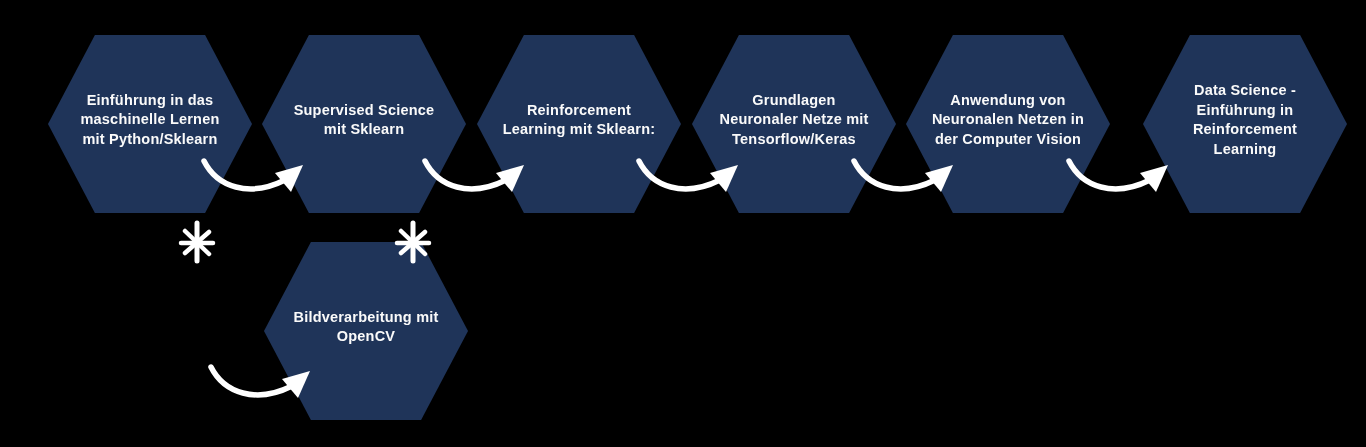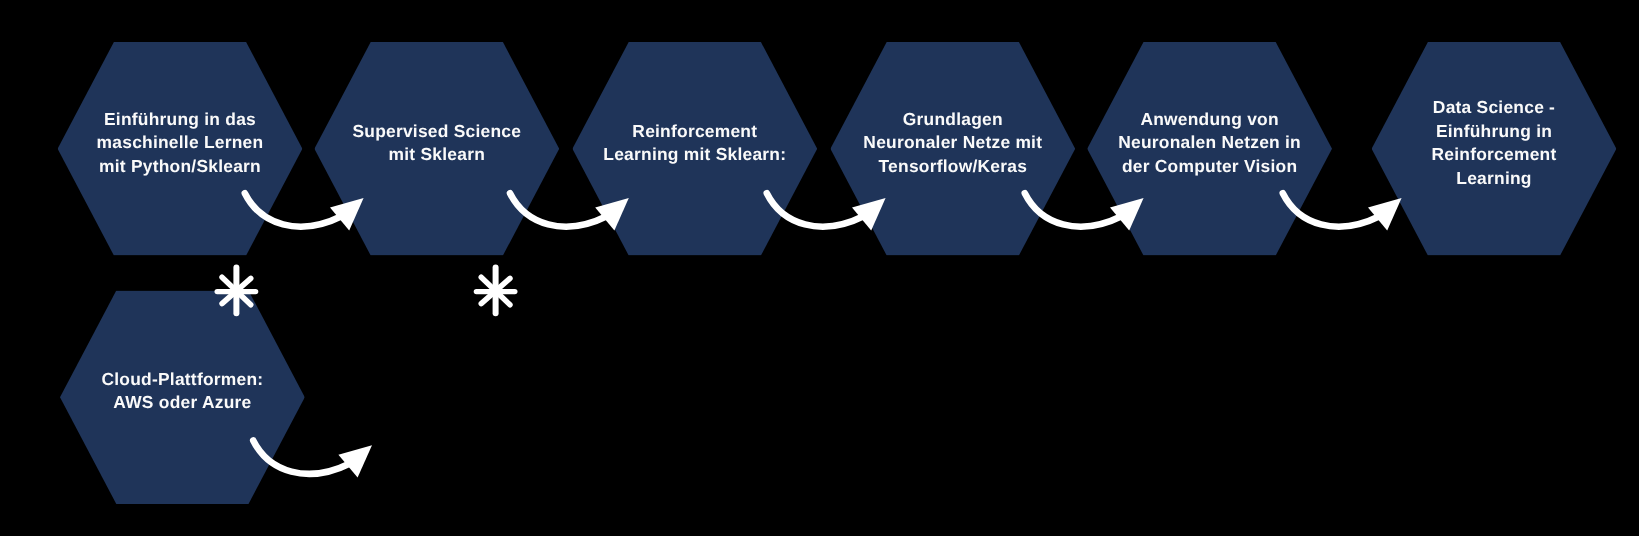--- a/index.html
+++ b/index.html
@@ -85,23 +85,23 @@
 Neuronaler Netze mit
 Tensorflow/Keras</span>
   </div>
   <div class="hex" style="left:1143px; top:35px">
     <span class="hex-label">Data Science -
 Einführung in
 Reinforcement
 Learning</span>
   </div>
 
-  <div class="hex" style="left:50px; top:242px">
-    <span class="hex-label">Cloud-Plattformen:
-AWS oder Azure</span>
+  <div class="hex" style="left:264px; top:242px">
+    <span class="hex-label">Bildverarbeitung mit
+OpenCV</span>
   </div>
 
   <svg class="arrow" style="left:197px; top:156px" width="115" height="46" viewBox="0 0 115 46">
     <path class="arrow-tail" d="M7,5 C20,31 52,42 88,24"></path>
     <path class="arrow-head" d="M106,9 L78,17 L94,36 Z"></path>
   </svg>
   <svg class="arrow" style="left:418px; top:156px" width="115" height="46" viewBox="0 0 115 46">
     <path class="arrow-tail" d="M7,5 C20,31 52,42 88,24"></path>
     <path class="arrow-head" d="M106,9 L78,17 L94,36 Z"></path>
   </svg>

